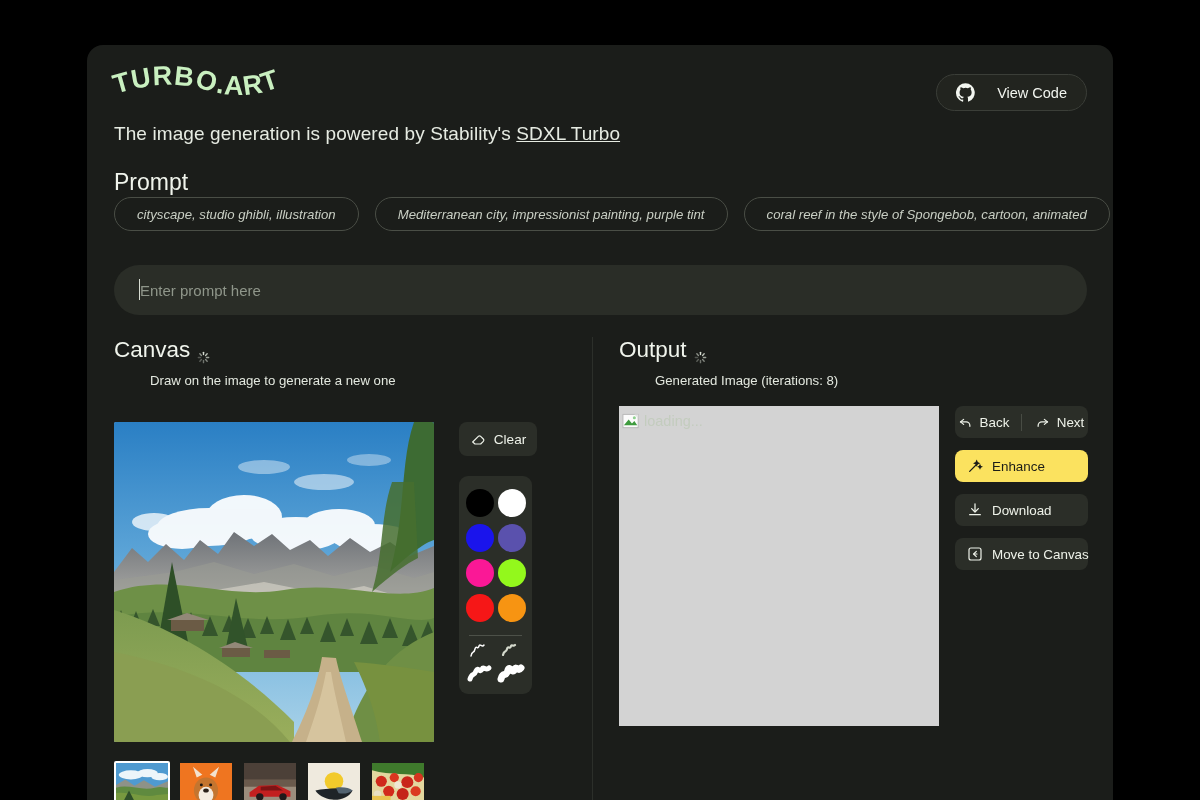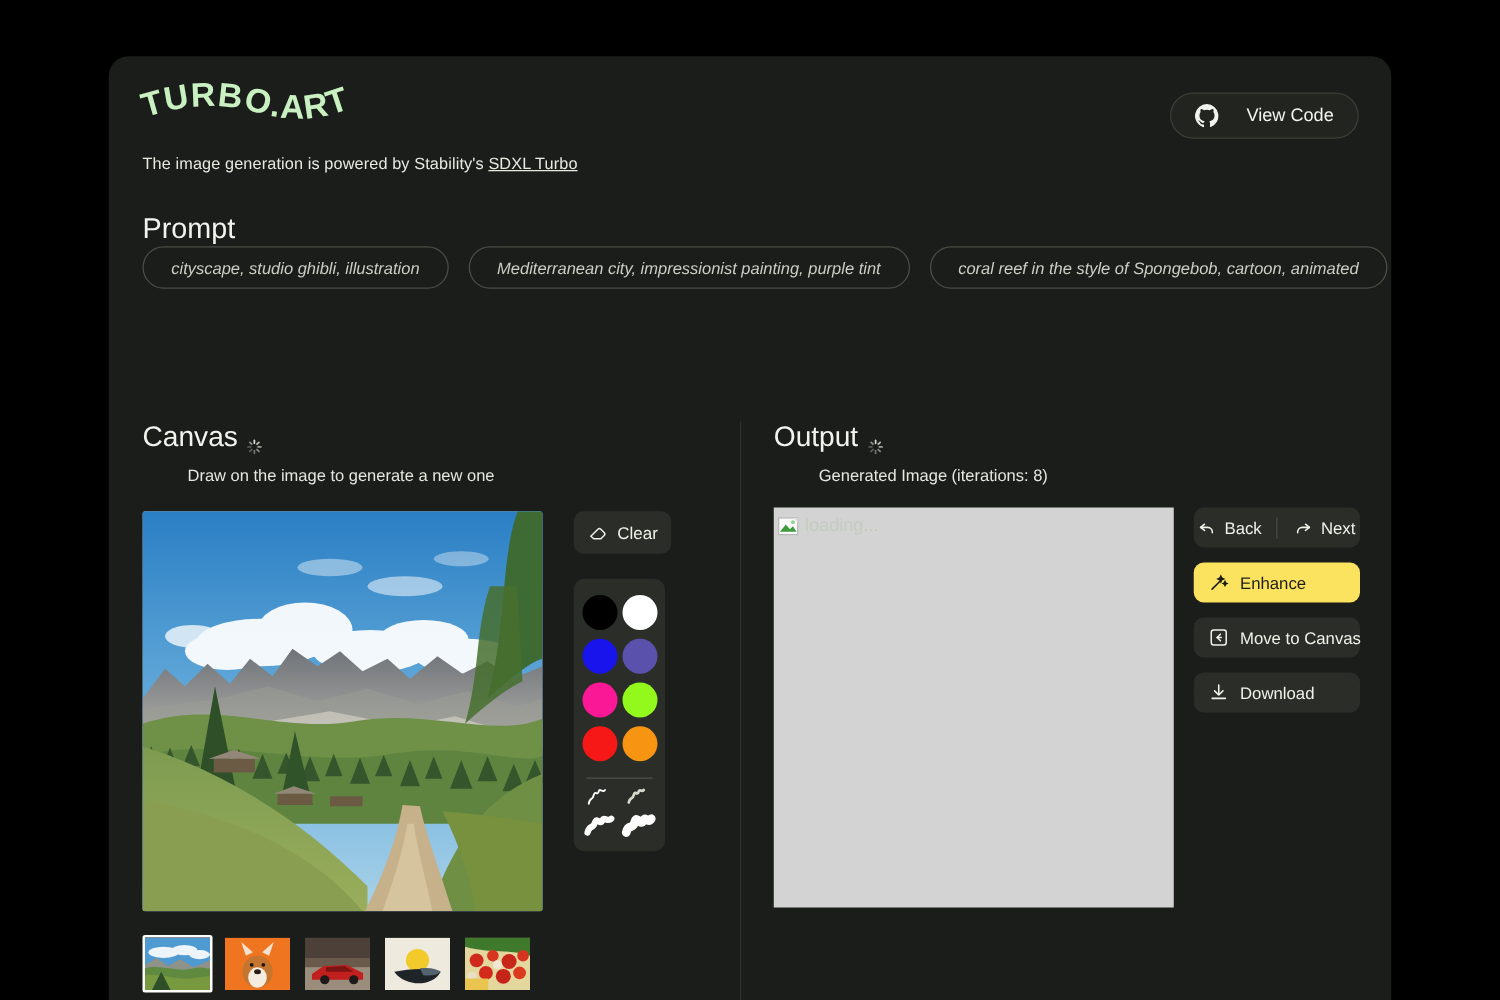--- a/index.html
+++ b/index.html
@@ -35,21 +35,21 @@
     border-radius: 19px;
     color: #f2f5ef;
     font-size: 14.5px;
     cursor: pointer;
     white-space: nowrap;
   }
   .gh-icon { display: flex; width: 19px; height: 19px; }
 
   .subtitle {
     position: absolute; left: 27px; top: 78px;
-    font-size: 13px; color: #e6ebe2;
+    font-size: 19px; color: #e6ebe2;
     letter-spacing: .1px;
   }
   .subtitle a { color: #e6ebe2; text-decoration: underline; }
 
   
   .prompt-title {
     position: absolute; left: 27px; top: 124px;
     font-size: 23px; color: #f0f4ec; font-weight: 400;
   }
   .chips {
@@ -102,21 +102,21 @@
     width: 13px; height: 13px; display: inline-block;
   }
   .sec-sub {
     margin-top: 10px;
     font-size: 13.2px; color: #e3e8df; margin-left: 36px;
   }
 
   
   .canvas-row {
     position: relative;
-    margin-top: 21px;
+    margin-top: 34px;
     display: flex; align-items: flex-start; gap: 25px;
   }
   .canvas-img {
     width: 320px; height: 320px;
     border-radius: 2px;
     overflow: hidden;
     position: relative;
     background: #7fa8c9;
     cursor: crosshair;
     flex: none;
@@ -250,20 +250,24 @@
   </div>
 
   <div class="prompt-title">Prompt</div>
 
   <div class="chips">
     <div class="chip">cityscape, studio ghibli, illustration</div>
     <div class="chip">Mediterranean city, impressionist painting, purple tint</div>
     <div class="chip">coral reef in the style of Spongebob, cartoon, animated</div>
   </div>
 
+  <div class="prompt-input-wrap">
+    <span class="caret"></span>
+    <input type="text" value="" placeholder="Enter prompt here" style="">
+  </div>
 
   <div class="divider"></div>
 
   <div class="col-left">
 
     <div class="sec-head">
       <span>Canvas</span>
       <span class="spinner">
         <svg width="13" height="13" viewBox="0 0 24 24">
           <g stroke="#d7ddd2" stroke-width="2.6" stroke-linecap="round">
@@ -554,38 +558,38 @@
               <path d="M4 20 L15 9"></path>
               <path d="M14.5 4.5 l1 2.2 l2.2 1 l-2.2 1 l-1 2.2 l-1-2.2 l-2.2 -1 l2.2 -1 z" fill="#1c1d18"></path>
               <path d="M19.5 11 l.7 1.5 l1.5 .7 l-1.5 .7 l-.7 1.5 l-.7 -1.5 l-1.5 -.7 l1.5 -.7 z" fill="#1c1d18"></path>
             </svg>
           </span>
           <span>Enhance</span>
         </button>
 
         <button class="btn">
           <span class="ic">
+            <svg width="16" height="16" viewBox="0 0 24 24" fill="none" stroke="#eef2e9" stroke-width="1.9" stroke-linecap="round" stroke-linejoin="round">
+              <path d="M12 3 v11"></path>
+              <path d="M7 10 L12 15 L17 10"></path>
+              <path d="M4 19 h16"></path>
+            </svg>
+          </span>
+          <span>Download</span>
+        </button>
+
+        <button class="btn">
+          <span class="ic">
             <svg width="16" height="16" viewBox="0 0 24 24" fill="none" stroke="#eef2e9" stroke-width="1.8" stroke-linecap="round" stroke-linejoin="round">
               <rect x="3" y="3" width="18" height="18" rx="3"></rect>
               <path d="M14 8 L10 12 L14 16"></path>
               <path d="M10 12 h5"></path>
             </svg>
           </span>
           <span>Move to Canvas</span>
         </button>
 
-        <button class="btn">
-          <span class="ic">
-            <svg width="16" height="16" viewBox="0 0 24 24" fill="none" stroke="#eef2e9" stroke-width="1.9" stroke-linecap="round" stroke-linejoin="round">
-              <path d="M12 3 v11"></path>
-              <path d="M7 10 L12 15 L17 10"></path>
-              <path d="M4 19 h16"></path>
-            </svg>
-          </span>
-          <span>Download</span>
-        </button>
-
       </div>
     </div>
   </div>
 
 </div>
 </div>
 
 </body></html>

